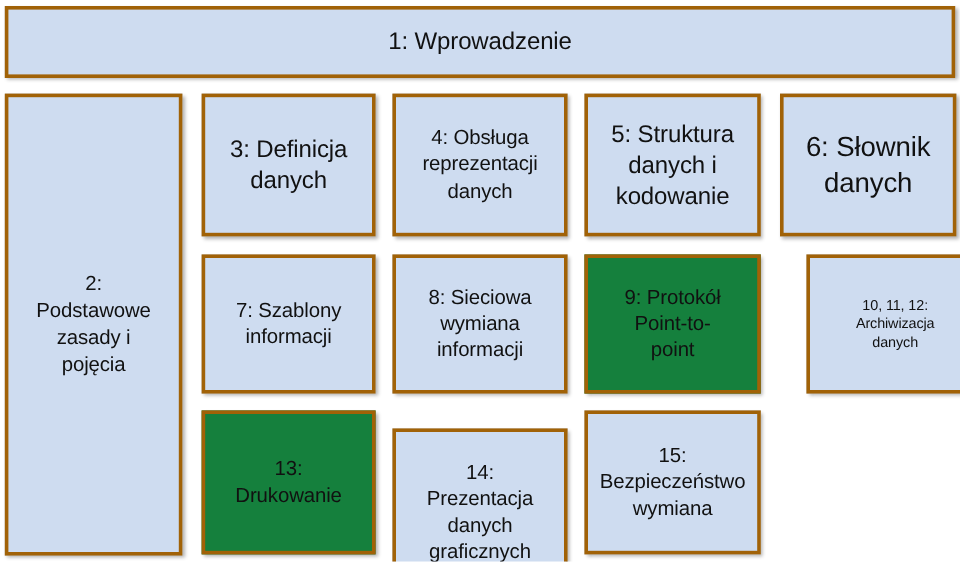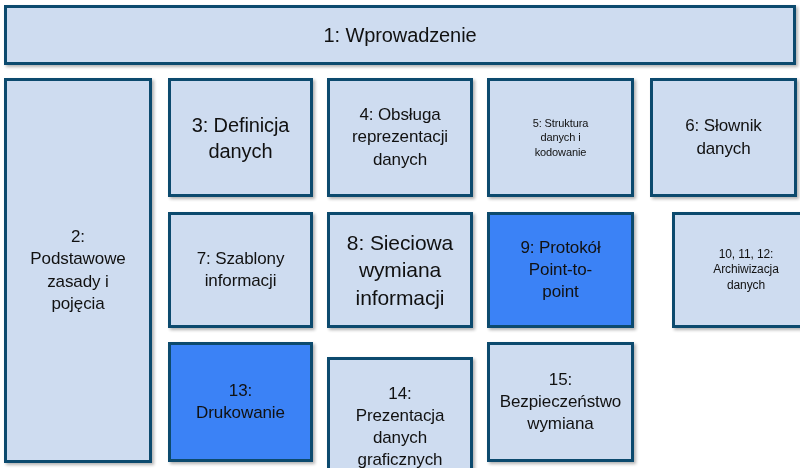--- a/index.html
+++ b/index.html
@@ -15,56 +15,56 @@
   }
   #diagram {
     position: relative;
     width: 800px;
     height: 468px;
     background: #ffffff;
   }
   .box {
     position: absolute;
     box-sizing: border-box;
-    border: 3px solid #0c4a6e;
+    border: 3px solid #a16207;
     background: #cedcf0;
     display: flex;
     align-items: center;
     justify-content: center;
     text-align: center;
     color: #111111;
     line-height: 1.30;
     letter-spacing: -0.1px;
     box-shadow: 2px 2px 3px rgba(0,0,0,0.30);
     overflow: visible;
   }
-  .box.white { background: #3b82f6; }
+  .box.white { background: #15803d; }
   .box .txt {
     display: block;
     width: 112%;
     white-space: pre-line;
   }
   
   #box-1 {
     left: 4px; top: 5px; width: 792px; height: 60px;
     font-size: 20px;
   }
   
   #box-2 {
     left: 4px; top: 78px; width: 148px; height: 385px;
     font-size: 17px;
   }
   
   #box-3  { left: 168px; top: 78px;  width: 145px; height: 119px; font-size: 20px; }
   #box-4  { left: 327px; top: 78px;  width: 146px; height: 119px; font-size: 17px; justify-content: center; }
-  #box-5  { left: 487px; top: 78px;  width: 147px; height: 119px; font-size: 11px; }
-  #box-6  { left: 650px; top: 78px;  width: 147px; height: 119px; font-size: 17px; }
+  #box-5  { left: 487px; top: 78px;  width: 147px; height: 119px; font-size: 20px; }
+  #box-6  { left: 650px; top: 78px;  width: 147px; height: 119px; font-size: 23px; }
   
   #box-7  { left: 168px; top: 212px; width: 145px; height: 116px; font-size: 17px; }
-  #box-8  { left: 327px; top: 212px; width: 146px; height: 116px; font-size: 21px; }
+  #box-8  { left: 327px; top: 212px; width: 146px; height: 116px; font-size: 17px; }
   #box-9  { left: 487px; top: 212px; width: 147px; height: 116px; font-size: 17px; }
   #box-10 { left: 672px; top: 212px; width: 148px; height: 116px; font-size: 12px; }
   
   #box-13 { left: 168px; top: 342px; width: 145px; height: 120px; font-size: 17px; }
   #box-14 { left: 327px; top: 342px; width: 146px; height: 140px; font-size: 17px; margin-top: 15px; }
   #box-15 { left: 487px; top: 342px; width: 147px; height: 120px; font-size: 17px; }
   #box-16 { left: 650px; top: 342px; width: 147px; height: 120px; font-size: 17px; }
 </style>
 </head>
 <body>

